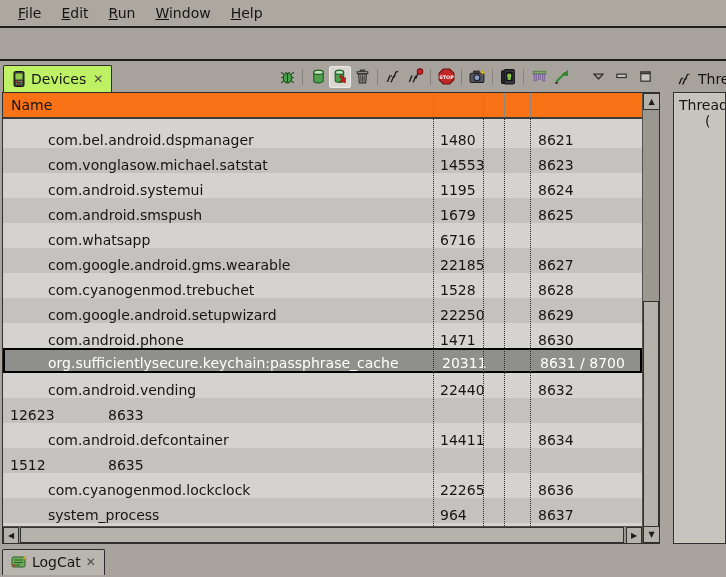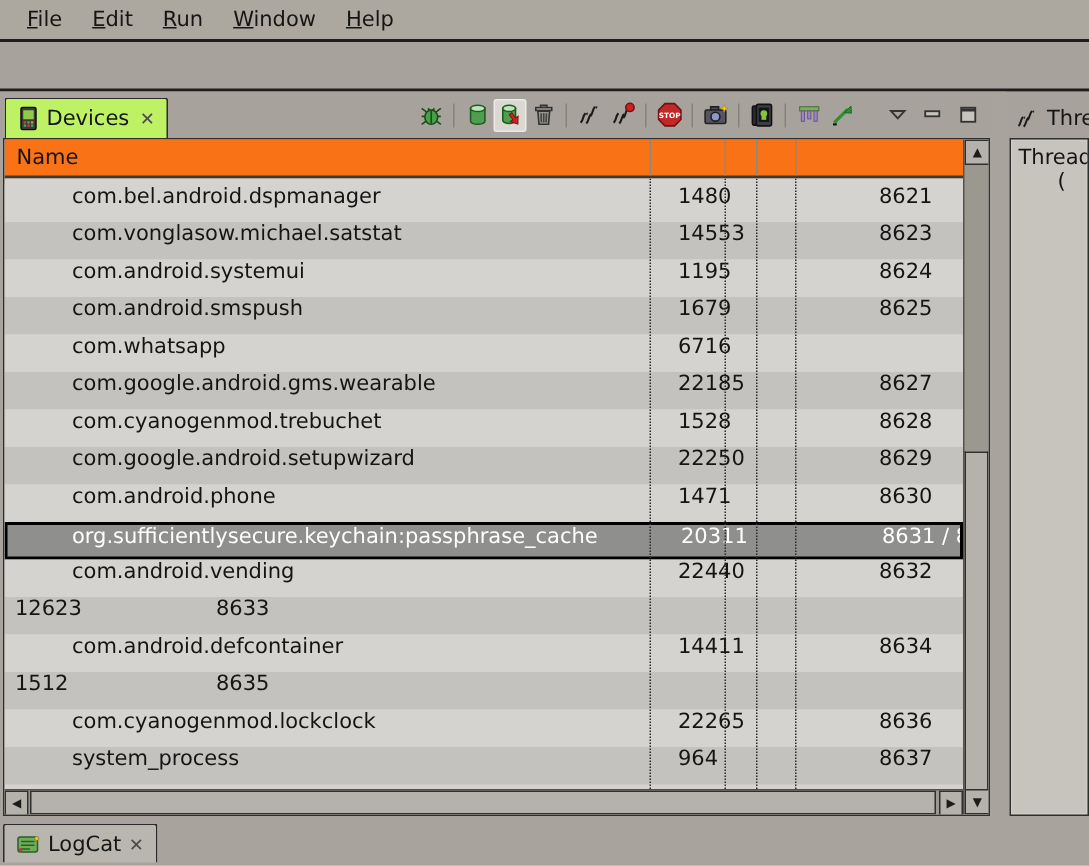--- a/index.html
+++ b/index.html
@@ -57,21 +57,21 @@
 
   .table-header {
     height:26px; background:#f97316; border-bottom:2px solid #3a3a3a;
     display:flex; align-items:center; position:relative; flex:none;
   }
   .th-name { padding-left:8px; }
   .hdr-div { position:absolute; top:0; bottom:0; width:1px; background:#8b8880; }
 
   .rows-viewport { flex:1; background:#d5d3d0; padding-top:4px; position:relative; overflow:hidden; }
   .col-dots { position:absolute; top:0; bottom:0; width:0; border-left:1px dotted #2a2a2a; }
-  .trow { height:25px; display:flex; align-items:flex-start; position:relative;gap:12px; }
+  .trow { height:25px; display:flex; align-items:flex-end; position:relative; }
   .trow.light { background:#d5d3d0; }
   .trow.dark  { background:#c4c2bf; }
   .trow.selected {
     background:#8f8f8e; color:#ffffff;
     border:2px solid #000000;
   }
   .cell-name { width:430px; padding-left:45px; overflow:hidden; white-space:nowrap; }
   .cell-pid  { width:50px; padding-left:7px; }
   .cell-e1   { width:21px; }
   .cell-e2   { width:26px; }
@@ -111,21 +111,21 @@
     padding:4px 6px 0 6px; white-space:nowrap; background:#a7a39c;
   }
   .threads-body {
     flex:1; margin:0 0 4px 2px; border:1px solid #2f2f2f;
     box-shadow:0 0 0 1px #cfccc6 inset;
     background:#c7c4be; padding:4px 0 0 5px; overflow:hidden; white-space:nowrap;
   }
   .threads-line2 { margin-left:26px; }
 
   
-  .bottom-strip { height:27px; background:#a8a49d; display:flex; align-items:flex-end; }
+  .bottom-strip { height:27px; background:#a8a49d; display:flex; align-items:center; }
   .logcat-tab {
     display:flex; align-items:center; gap:5px;
     height:26px; margin-left:2px; padding:0 8px;
     background:#b9b6af; border:1px solid #2b2b2b; border-bottom:none;
     border-radius:2px 2px 0 0; white-space:nowrap;
   }
   .logcat-tab .close { color:#4c4c4c; font-size:12px; }
   svg { display:block; }
 </style>
 </head>

